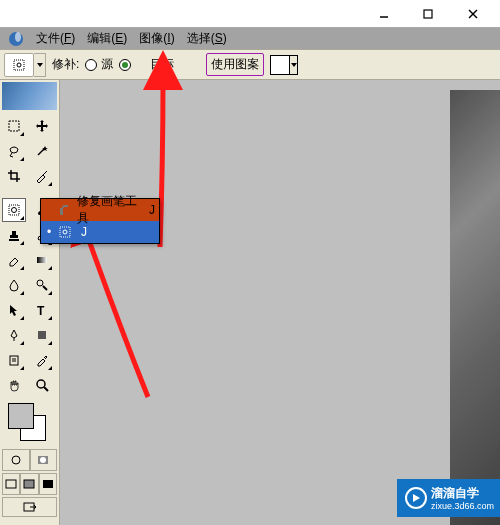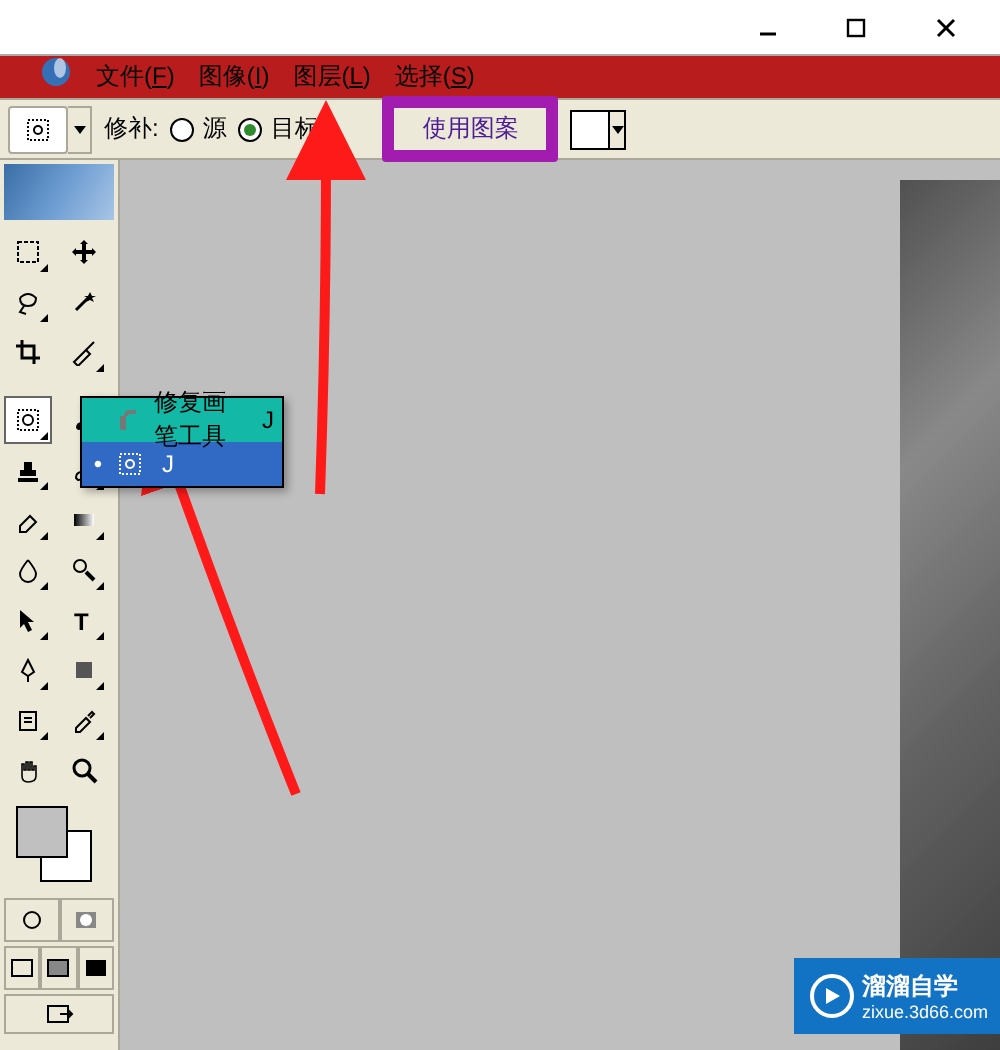--- a/index.html
+++ b/index.html
@@ -1,45 +1,45 @@
 <!DOCTYPE html>
 <html><head>
 <meta charset="utf-8">
 <style>
 *{box-sizing:border-box;margin:0;padding:0;font-family:"Microsoft YaHei","SimSun",sans-serif;font-size:12px;user-select:none}
 body{width:500px;height:525px;background:#bfbfbf;overflow:hidden;position:relative}
 .titlebar{height:28px;background:#fff;display:flex;align-items:center;justify-content:flex-end;padding-right:4px;border-bottom:1px solid #aaa}
 .titlebar button{width:44px;height:24px;background:#fff;border:none;display:flex;align-items:center;justify-content:center;cursor:pointer}
 .titlebar button:last-child{width:46px}
-.menubar{height:22px;background:#b91c1c;border-bottom:1px solid #aca899;display:flex;padding-left:20px}
+.menubar{height:22px;background:#a3a3a3;border-bottom:1px solid #aca899;display:flex;align-items:center;padding-left:8px}
 .menubar .app-icon{width:16px;height:16px;margin-right:6px;display:inline-flex;align-items:center;justify-content:center}
 .menubar .menu-item{padding:2px 6px;cursor:pointer}
 .mnemonic{text-decoration:underline}
 .optbar{height:30px;background:#ece9d8;border-bottom:1px solid #aca899;display:flex;align-items:center;padding-left:4px;gap:6px;position:relative}
 .optbar .tool-well{width:30px;height:24px;border:1px solid #aca899;background:#fff;display:flex;align-items:center;justify-content:center;border-radius:2px}
 .optbar .drop{width:12px;height:24px;border:1px solid #aca899;border-left:none;background:#ece9d8;display:flex;align-items:center;justify-content:center}
 .radio{width:12px;height:12px;border:1px solid #000;border-radius:50%;display:inline-flex;align-items:center;justify-content:center;background:#fff;margin-right:2px}
 .radio.sel::after{content:"";width:6px;height:6px;background:#2e8b2e;border-radius:50%}
-.btn-dis{border:6px solid #a21caf;background:#ece9d8;color:#4c1d95;padding:2px 14px;border-radius:2px}
+.btn-dis{border:1px solid #a21caf;background:#ece9d8;color:#000000;padding:2px 4px;border-radius:2px}
 .swatch-pair{display:flex;border:1px solid #000;height:20px}
 .swatch-pair div{width:18px;height:18px}
 .canvas-area{position:absolute;top:80px;left:60px;right:0;bottom:0}
 .canvas-img{position:absolute;top:10px;right:0;bottom:0;width:50px;background:linear-gradient(135deg,#555 0%,#888 30%,#666 60%,#444 100%);filter:contrast(1.1)}
 .tab-well{position:absolute;top:80px;left:0;width:60px;bottom:0;background:#ece9d8;border-right:1px solid #aca899}
 .tab-well .photo{height:28px;background:linear-gradient(120deg,#3a6ea5,#6b9bd1,#a8c5e6);margin:2px}
 .tool-grid{display:grid;grid-template-columns:1fr 1fr;gap:1px;padding:2px}
 .tool{width:24px;height:24px;background:#ece9d8;border:1px solid #ece9d8;display:flex;align-items:center;justify-content:center;cursor:pointer;position:relative}
 .tool.sel{background:#fff;border:1px solid #666}
 .tool .corner{position:absolute;right:1px;bottom:1px;width:0;height:0;border-left:4px solid transparent;border-bottom:4px solid #000}
 .swatches{position:relative;height:44px;margin:4px 4px 0 4px}
 .swatches .fg{position:absolute;width:26px;height:26px;background:#c0c0c0;border:1px solid #000;top:0;left:4px}
 .swatches .bg{position:absolute;width:26px;height:26px;background:#fff;border:1px solid #000;top:12px;left:16px}
 .quick{height:22px;margin:2px;display:flex}
 .quick div{flex:1;border:1px solid #aca899;display:flex;align-items:center;justify-content:center}
-.flyout{position:absolute;left:40px;top:198px;width:102px;background:#14b8a6;border:1px solid #000;box-shadow:2px 2px 4px rgba(0,0,0,.3);z-index:10}
+.flyout{position:absolute;left:40px;top:198px;width:120px;background:#c2410c;border:1px solid #000;box-shadow:2px 2px 4px rgba(0,0,0,.3);z-index:10}
 .flyout .row{display:flex;align-items:center;height:22px;padding:0 4px;gap:4px}
 .flyout .row.sel{background:#316ac5;color:#fff}
 .flyout .mark{width:8px;text-align:center}
 .flyout .ico{width:16px;height:16px;display:inline-flex;align-items:center;justify-content:center}
 .flyout .lbl{flex:1}
 .flyout .sc{width:10px;text-align:right}
 .arrow{position:absolute;z-index:5}
 .arrow svg{overflow:visible}
 .watermark{position:absolute;right:-2px;bottom:8px;background:#1273c4;color:#fff;padding:6px 8px;display:flex;align-items:center;gap:4px;z-index:20}
 .watermark .play{width:22px;height:22px;border:2px solid #fff;border-radius:50%;display:flex;align-items:center;justify-content:center}
@@ -69,22 +69,22 @@
 </div>
 
 <div class="menubar">
   <span class="app-icon">
     <svg width="16" height="16">
         <circle cx="8" cy="8" r="7" fill="#3570b6"></circle>
         <ellipse cx="10" cy="6" rx="3" ry="5" fill="#fff" opacity=".6"></ellipse>
       </svg>
   </span>
   <span class="menu-item"><span>文件</span>(<span class="mnemonic">F</span>)</span>
+  <span class="menu-item"><span>编辑</span>(<span class="mnemonic">E</span>)</span>
   <span class="menu-item"><span>图像</span>(<span class="mnemonic">I</span>)</span>
-  <span class="menu-item"><span>图层</span>(<span class="mnemonic">L</span>)</span>
   <span class="menu-item"><span>选择</span>(<span class="mnemonic">S</span>)</span>
 </div>
 
 <div class="optbar">
   <div style="display:flex">
     <div class="tool-well">
       <svg width="16" height="16">
           <rect x="3" y="3" width="10" height="10" fill="none" stroke="#000" stroke-dasharray="1,1"></rect>
           <circle cx="8" cy="8" r="2" fill="none" stroke="#000"></circle>
         </svg>
@@ -93,21 +93,21 @@
       <svg width="6" height="4">
           <polygon points="0,0 6,0 3,4" fill="#000"></polygon>
         </svg>
     </div>
   </div>
   <span>修补:</span>
   <label style="display:flex;align-items:center;gap:2px;cursor:pointer">
     <span class="radio"></span>
       <span>源</span>
   </label>
-  <label style="display:flex;align-items:center;gap:2px;cursor:pointer">
+  <label style="display:flex;align-items:center;gap:17px;cursor:pointer">
     <span class="radio sel"></span>
       <span>目标</span>
   </label>
   <span style="width:20px"></span>
   <button class="btn-dis" disabled="">使用图案</button>
   <div class="swatch-pair">
     <div style="background:#fff"></div>
     <div style="width:8px;border-left:1px solid #000;display:flex;align-items:center;justify-content:center">
         <svg width="6" height="4">
           <polygon points="0,0 6,0 3,4" fill="#000"></polygon>

